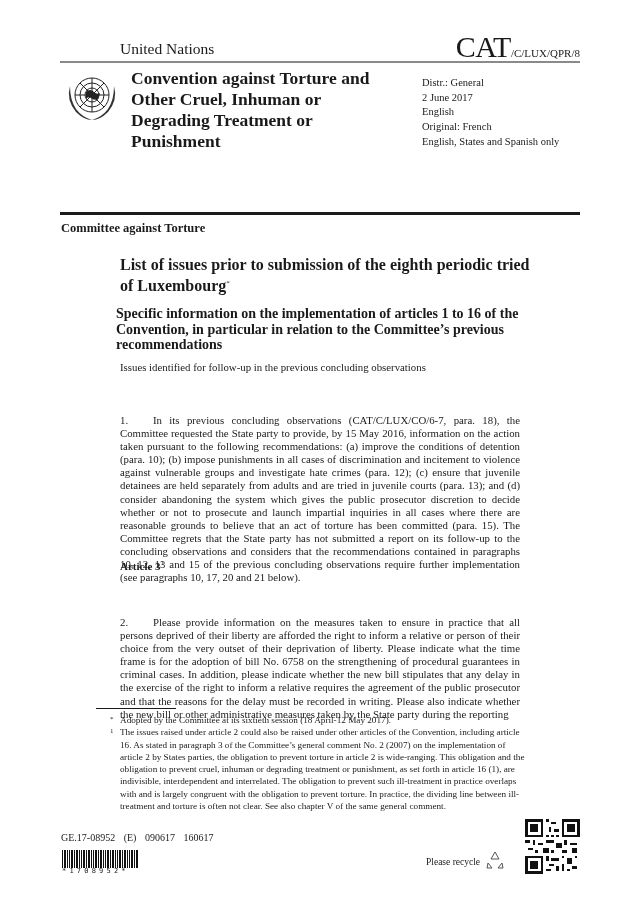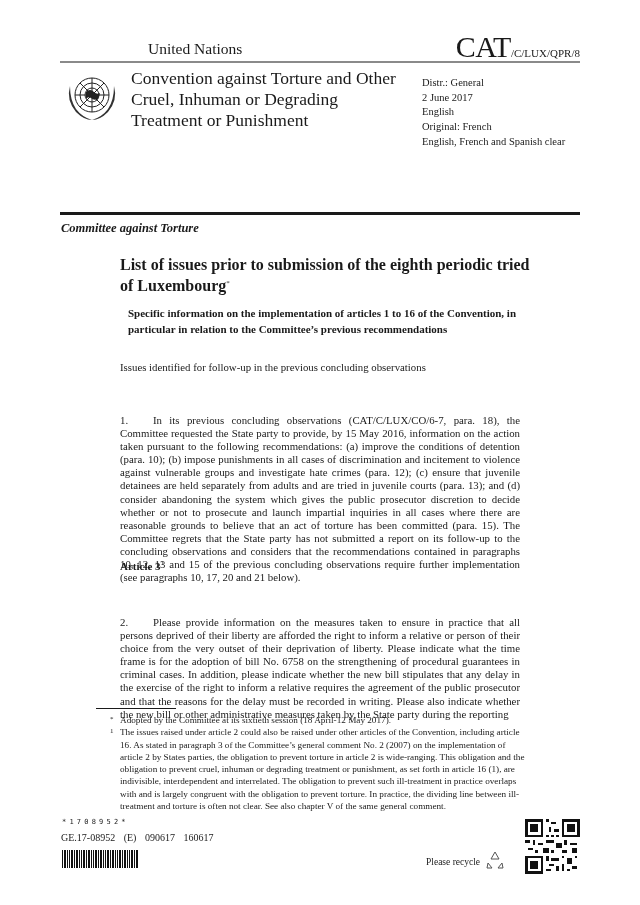--- a/index.html
+++ b/index.html
@@ -1,46 +1,46 @@
 <!DOCTYPE html>
 <html><head>
 <meta charset="utf-8">
 <style>
   html, body { margin:0; padding:0; background:#ffffff; }
   body { width:640px; height:905px; position:relative; overflow:hidden;
          font-family:"Liberation Serif","DejaVu Serif",serif; color:#1a1a1a; }
   .abs { position:absolute; }
-  .un-label { left:148px; top:40px; font-size:15.5px; }
+  .un-label { left:120px; top:40px; font-size:15.5px; }
   .symbol { right:60px; top:30px; white-space:nowrap; }
   .symbol .big { font-size:30px; letter-spacing:-0.5px; }
   .symbol .small { font-size:11px;text-align:right; }
   .rule-thin { left:60px; top:61px; width:520px; height:2px; background:#8a8a8a; }
   .logo { left:62px; top:68px; width:60px; height:60px; }
-  .body-title { left:131px; top:68px; width:270px; font-size:17.5px; font-weight:normal; line-height:21px; }
+  .body-title { left:131px; top:68px; width:270px; font-size:17.5px; font-weight:bold; line-height:21px; }
   .distr { left:422px; top:76px; font-size:10.5px; line-height:14.7px; }
   .rule-thick { left:60px; top:212px; width:520px; height:3px; background:#1a1a1a; }
-  .committee { left:61px; top:221px; font-size:12.5px; font-weight:bold;font-style:italic; }
+  .committee { left:61px; top:221px; font-size:12.5px; font-weight:bold; }
   .doc-title { left:120px; top:256px; width:420px; font-size:16px; font-weight:bold; line-height:18px; }
   .doc-title sup { font-size:7px; font-weight:normal; vertical-align:super; }
-  .subtitle { left:128px; top:306px; width:420px; font-size:11px; font-weight:bold; line-height:15.5px; }
+  .subtitle { left:116px; top:306px; width:420px; font-size:14px; font-weight:bold; line-height:15.5px; }
   .h3 { left:120px; top:361px; font-size:10.8px; font-weight:normal; }
   .para { left:120px; width:400px; font-size:10.8px; line-height:13.1px; text-align:justify;margin-top:35px; }
   .para .num { display:inline-block; width:33px; }
   .p1 { top:379px; }
   .art2 { left:120px; top:560px; font-size:11px; font-weight:bold; }
   .art2 sup { font-size:6px; font-weight:normal; }
   .p2 { top:581px; }
   .fn-rule { left:96px; top:708px; width:80px; height:1px; background:#1a1a1a; }
   .footnotes { left:110px; top:714px; width:420px; font-size:9.2px; line-height:12.3px; }
   .fn { position:relative; padding-left:10px; margin-bottom:0; }
   .fn .mark { position:absolute; left:0; top:-1px; font-size:7px; }
   .fn-text { display:block; }
   .job { left:61px; top:832px; font-size:10px; word-spacing:6px; }
   .barcode { left:62px; top:850px; width:76px; height:18px; }
-  .barcode-text { left:62px; top:818px; font-family:"DejaVu Sans Mono",monospace; font-size:7px; letter-spacing:3.2px; }
+  .barcode-text { left:62px; top:867px; font-family:"DejaVu Sans Mono",monospace; font-size:7px; letter-spacing:3.2px; }
   .recycle { left:426px; top:857px; font-size:9.5px; }
   .recycle-icon { left:485px; top:850px; width:20px; height:20px; }
   .qr { left:525px; top:818px; width:55px; height:57px; }
 </style>
 </head>
 <body>
 
 <div class="abs un-label">United Nations</div>
 <div class="abs symbol"><span class="big">CAT</span><span class="small">/C/LUX/QPR/8</span></div>
 <div class="abs rule-thin"></div>
@@ -60,21 +60,21 @@
   <path d="M52 18 q4 14 -6 26 q-8 8 -16 8 q10 -3 16 -11 q6 -9 6 -23z" fill="#333"></path>
 </svg>
 
 <div class="abs body-title">Convention against Torture and Other Cruel, Inhuman or Degrading Treatment or Punishment</div>
 
 <div class="abs distr">
   <div>Distr.: General</div>
   <div>2 June 2017</div>
   <div>English</div>
   <div>Original: French</div>
-  <div>English, French and Spanish clear</div>
+  <div>English, States and Spanish only</div>
 </div>
 
 <div class="abs rule-thick"></div>
 <div class="abs committee">Committee against Torture</div>
 
 <div class="abs doc-title"><span>List of issues prior to submission of the eighth periodic tried of Luxembourg</span><sup>*</sup></div>
 
 <div class="abs subtitle">Specific information on the implementation of articles 1 to 16 of the Convention, in particular in relation to the Committee’s previous recommendations</div>
 
 <div class="abs h3">Issues identified for follow-up in the previous concluding observations</div>

